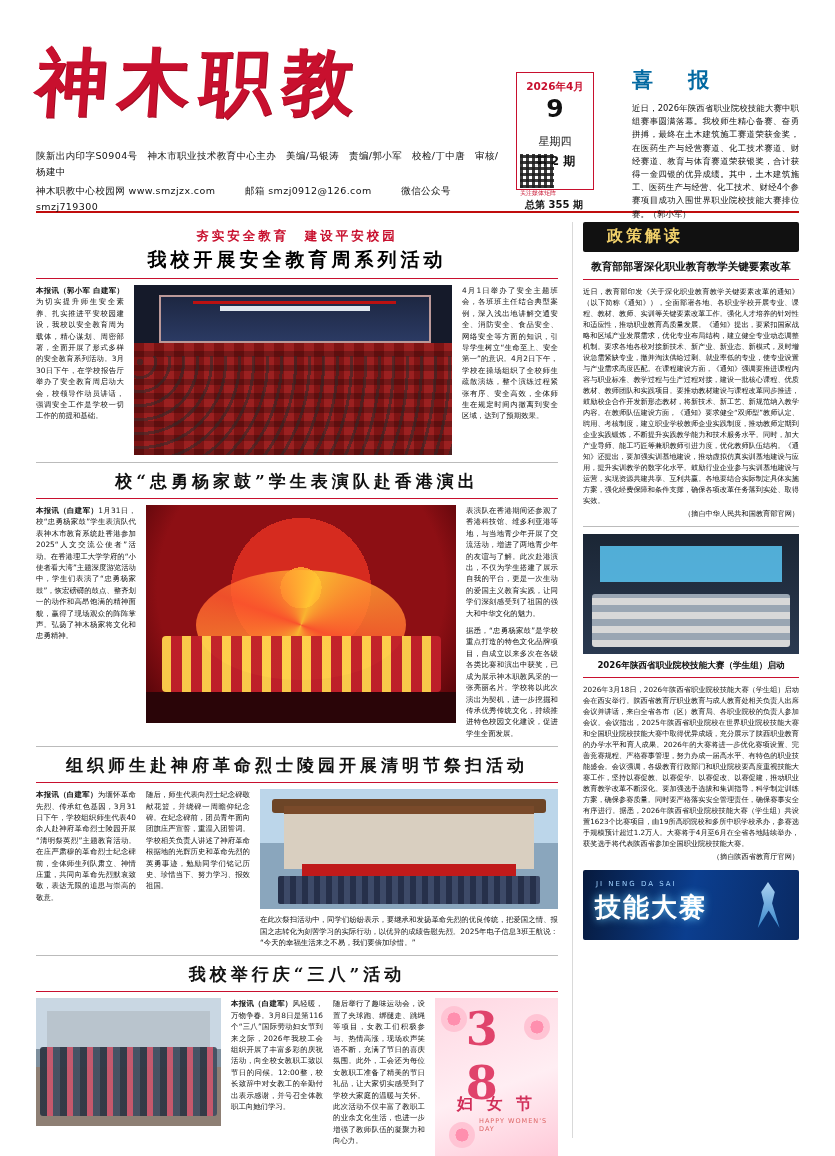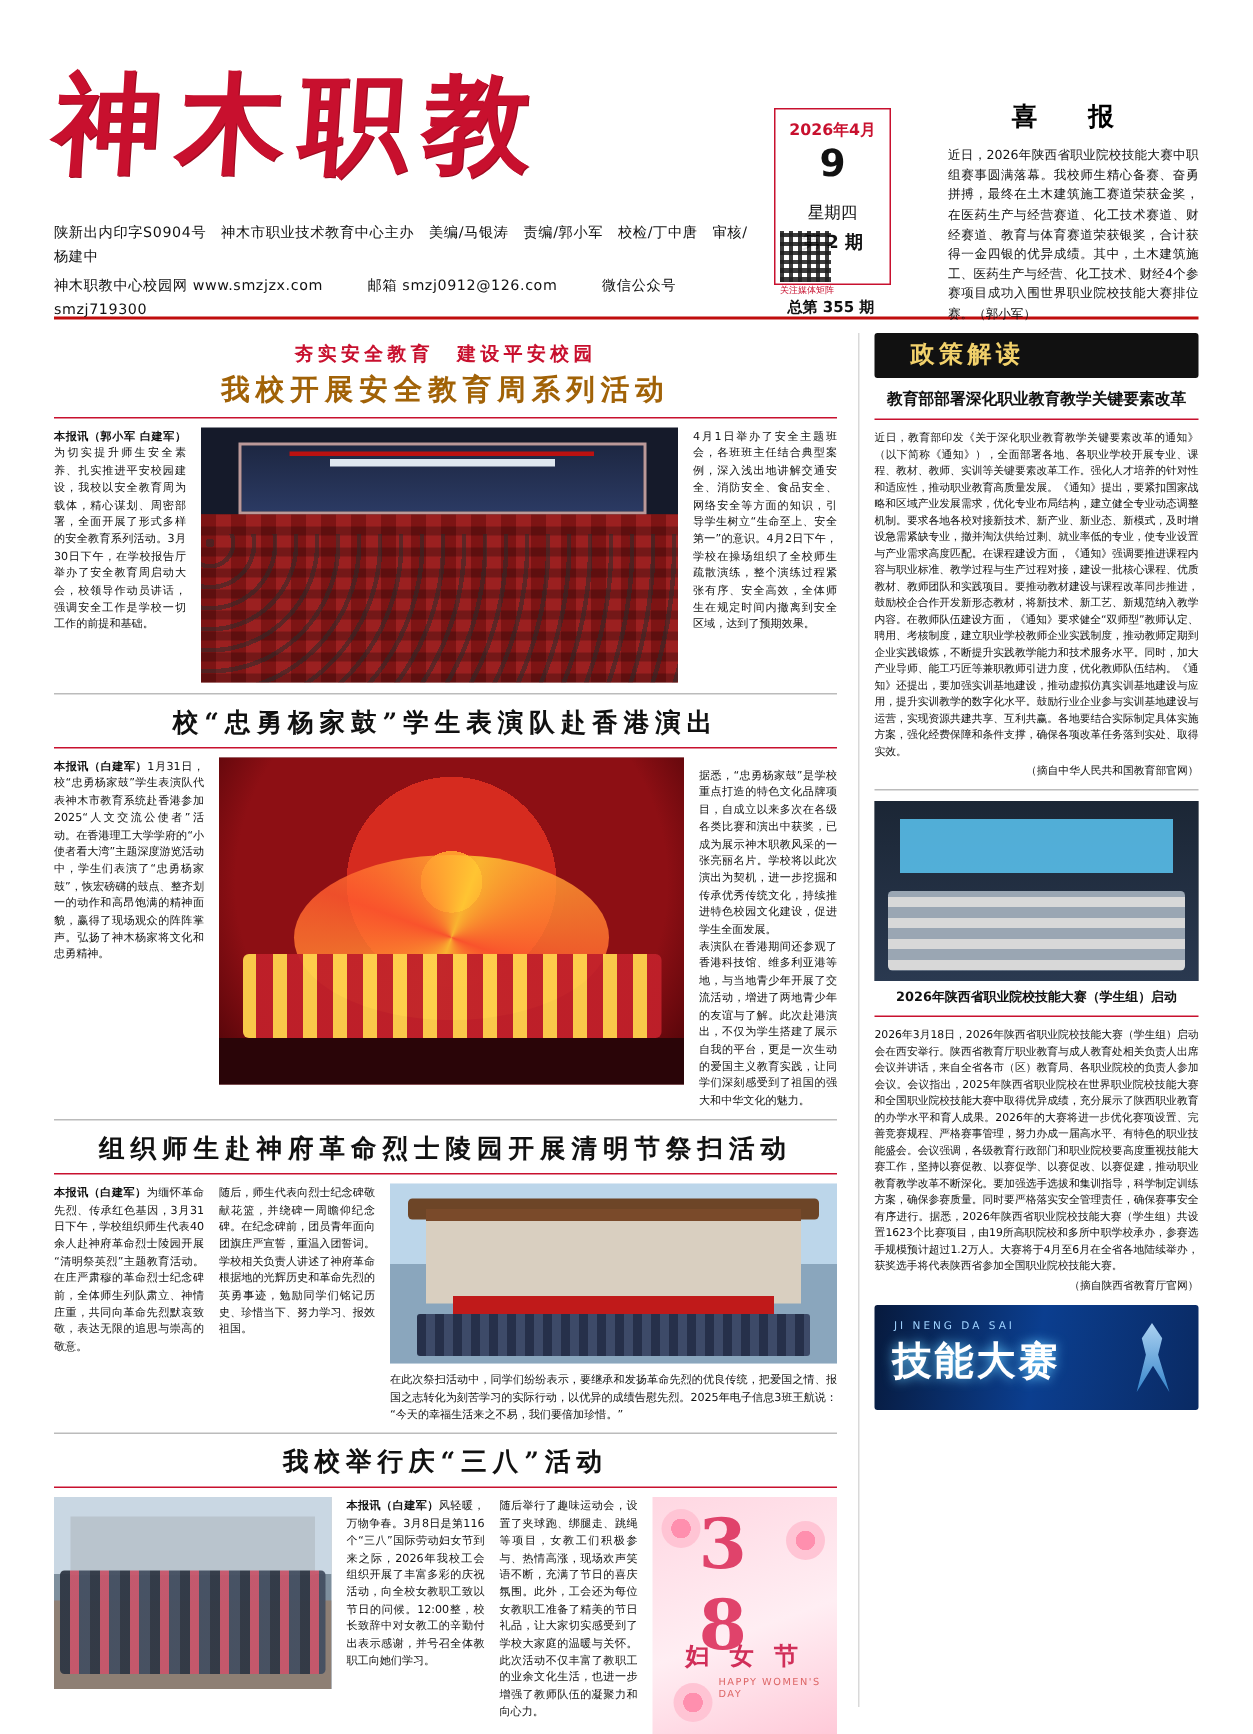--- a/index.html
+++ b/index.html
@@ -43,35 +43,35 @@
   .qr{
     position:absolute;left:484px;top:128px;width:34px;height:34px;background:
       repeating-linear-gradient(0deg,#222 0 3px,#fff 3px 6px),
       repeating-linear-gradient(90deg,#222 0 3px,transparent 3px 6px);
     background-blend-mode:multiply;opacity:.88;
   }
   .qr-cap{position:absolute;left:474px;top:163px;width:56px;font-size:6px;color:#c8102e;text-align:center;}
   .totaliss{position:absolute;left:472px;top:172px;width:92px;text-align:center;font-size:10px;font-weight:bold;}
 
   .xibao{position:absolute;left:596px;top:40px;width:167px;}
-  .xibao-title{font-size:17px;font-weight:bold;letter-spacing:14px;text-align:center;color:#000000;font-family:"DejaVu Serif","Liberation Serif",serif;}
+  .xibao-title{font-size:21px;font-weight:bold;letter-spacing:14px;text-align:left;color:#0369a1;font-family:"DejaVu Serif","Liberation Serif",serif;}
   .xibao-body{margin-top:8px;font-size:8.4px;line-height:13.2px;text-align:justify;color:#111;}
 
   
   .body-wrap{position:absolute;left:0;top:196px;right:0;bottom:0;}
   .left-col{position:absolute;left:0;top:0;width:522px;bottom:0;}
   .right-col{position:absolute;left:536px;top:0;width:227px;bottom:0;border-left:1px solid #d9d9d9;padding-left:10px;box-sizing:border-box;}
 
   
   .kicker{
     text-align:center;font-size:12.5px;font-weight:bold;color:#c8102e;letter-spacing:3px;
     font-family:"DejaVu Serif","Liberation Serif",serif;margin-bottom:2px;
   }
   .headline{
-    text-align:center;font-weight:bold;color:#a16207;
+    text-align:center;font-weight:bold;color:#000000;
     font-family:"DejaVu Serif","Liberation Serif",serif;
     letter-spacing:4px;
   }
   .h1{font-size:19px;}
   .h2{font-size:17px;color:#111;}
   .rule{height:1px;background:#c8102e;margin:5px 0 6px;}
   .thin-rule{height:1px;background:#bbb;margin:7px 0;}
 
   .lead{font-weight:bold;}
   .colblk{font-size:7.4px;line-height:11.4px;text-align:justify;}
@@ -215,22 +215,22 @@
             </div>
             <div style="flex:1;">
               <div class="photo p-stage">
                 <div class="bg"></div>
                   <div class="fan"></div>
                   <div class="row"></div>
                   <div class="floor"></div>
               </div>
             </div>
             <div style="width:92px;">
+              <div class="colblk">表演队在香港期间还参观了香港科技馆、维多利亚港等地，与当地青少年开展了交流活动，增进了两地青少年的友谊与了解。此次赴港演出，不仅为学生搭建了展示自我的平台，更是一次生动的爱国主义教育实践，让同学们深刻感受到了祖国的强大和中华文化的魅力。</div>
               <div class="colblk" style="margin-top:6px;">据悉，“忠勇杨家鼓”是学校重点打造的特色文化品牌项目，自成立以来多次在各级各类比赛和演出中获奖，已成为展示神木职教风采的一张亮丽名片。学校将以此次演出为契机，进一步挖掘和传承优秀传统文化，持续推进特色校园文化建设，促进学生全面发展。</div>
-              <div class="colblk">表演队在香港期间还参观了香港科技馆、维多利亚港等地，与当地青少年开展了交流活动，增进了两地青少年的友谊与了解。此次赴港演出，不仅为学生搭建了展示自我的平台，更是一次生动的爱国主义教育实践，让同学们深刻感受到了祖国的强大和中华文化的魅力。</div>
             </div>
           </div>
         </div>
 
         <div class="thin-rule"></div>
 
         <div class="article" style="margin-top:2px;">
           <div class="headline h2">组织师生赴神府革命烈士陵园开展清明节祭扫活动</div>
           <div class="rule"></div>
           <div style="display:flex;gap:10px;">

